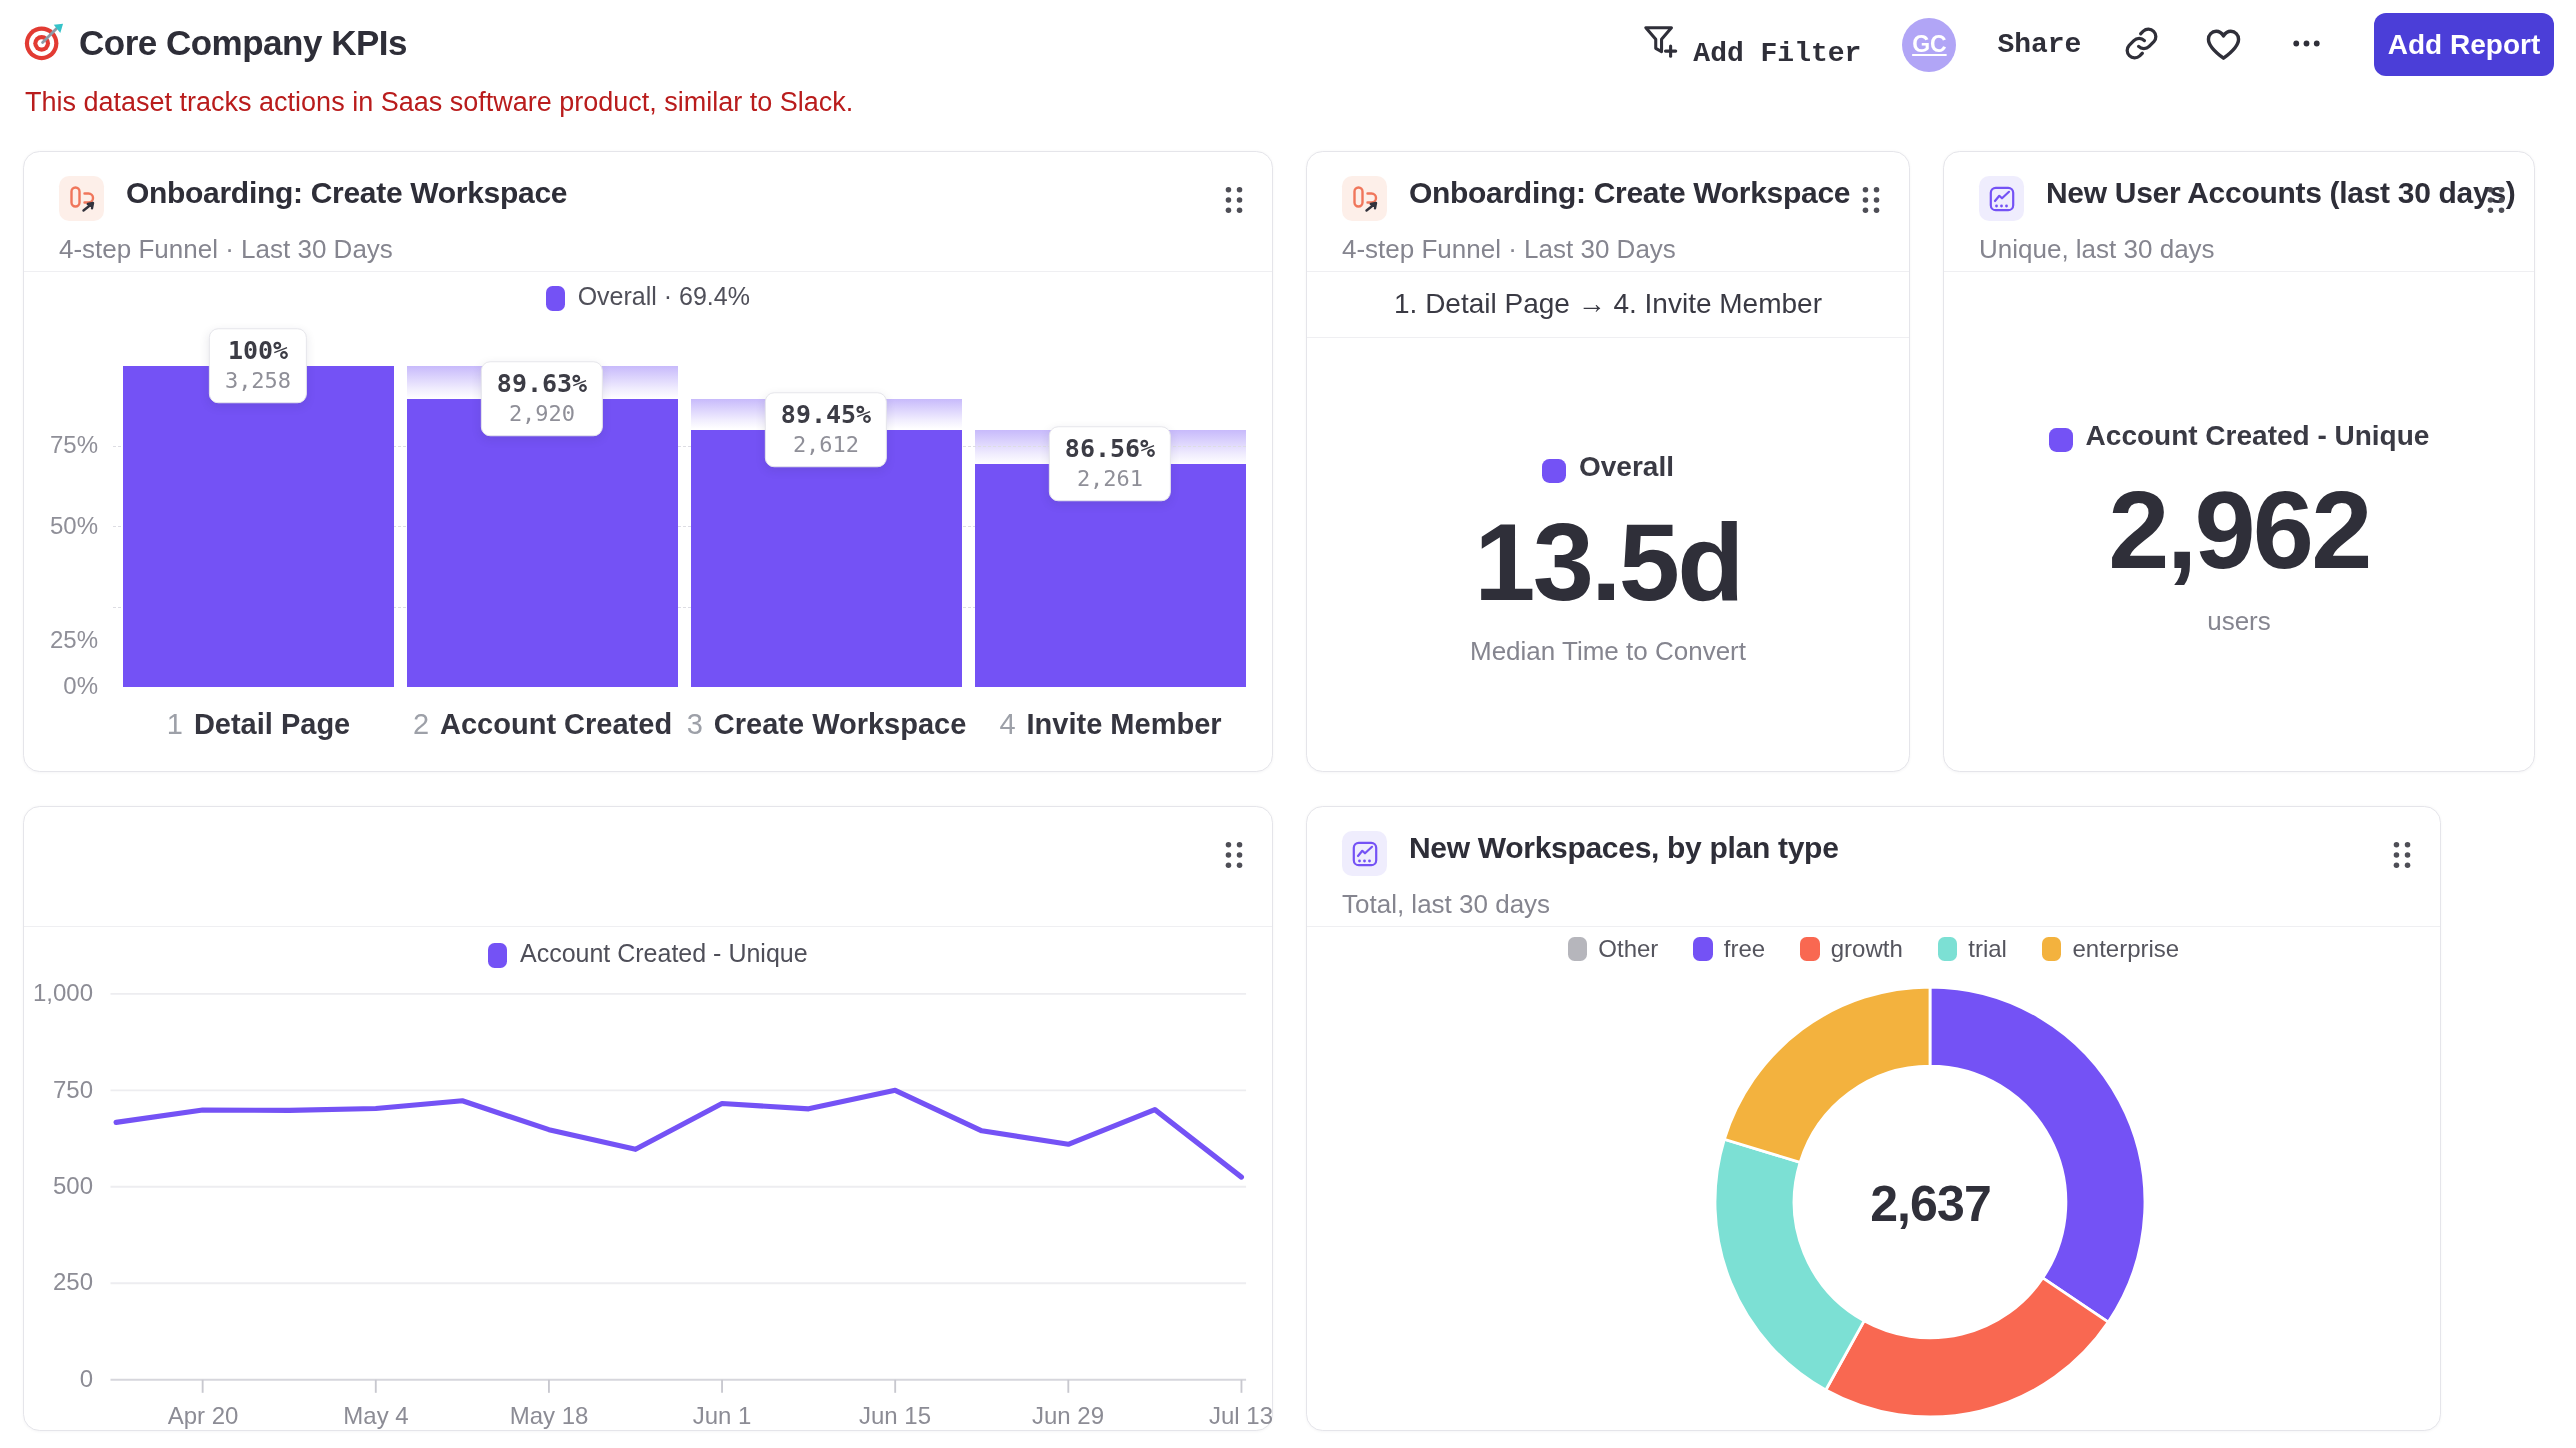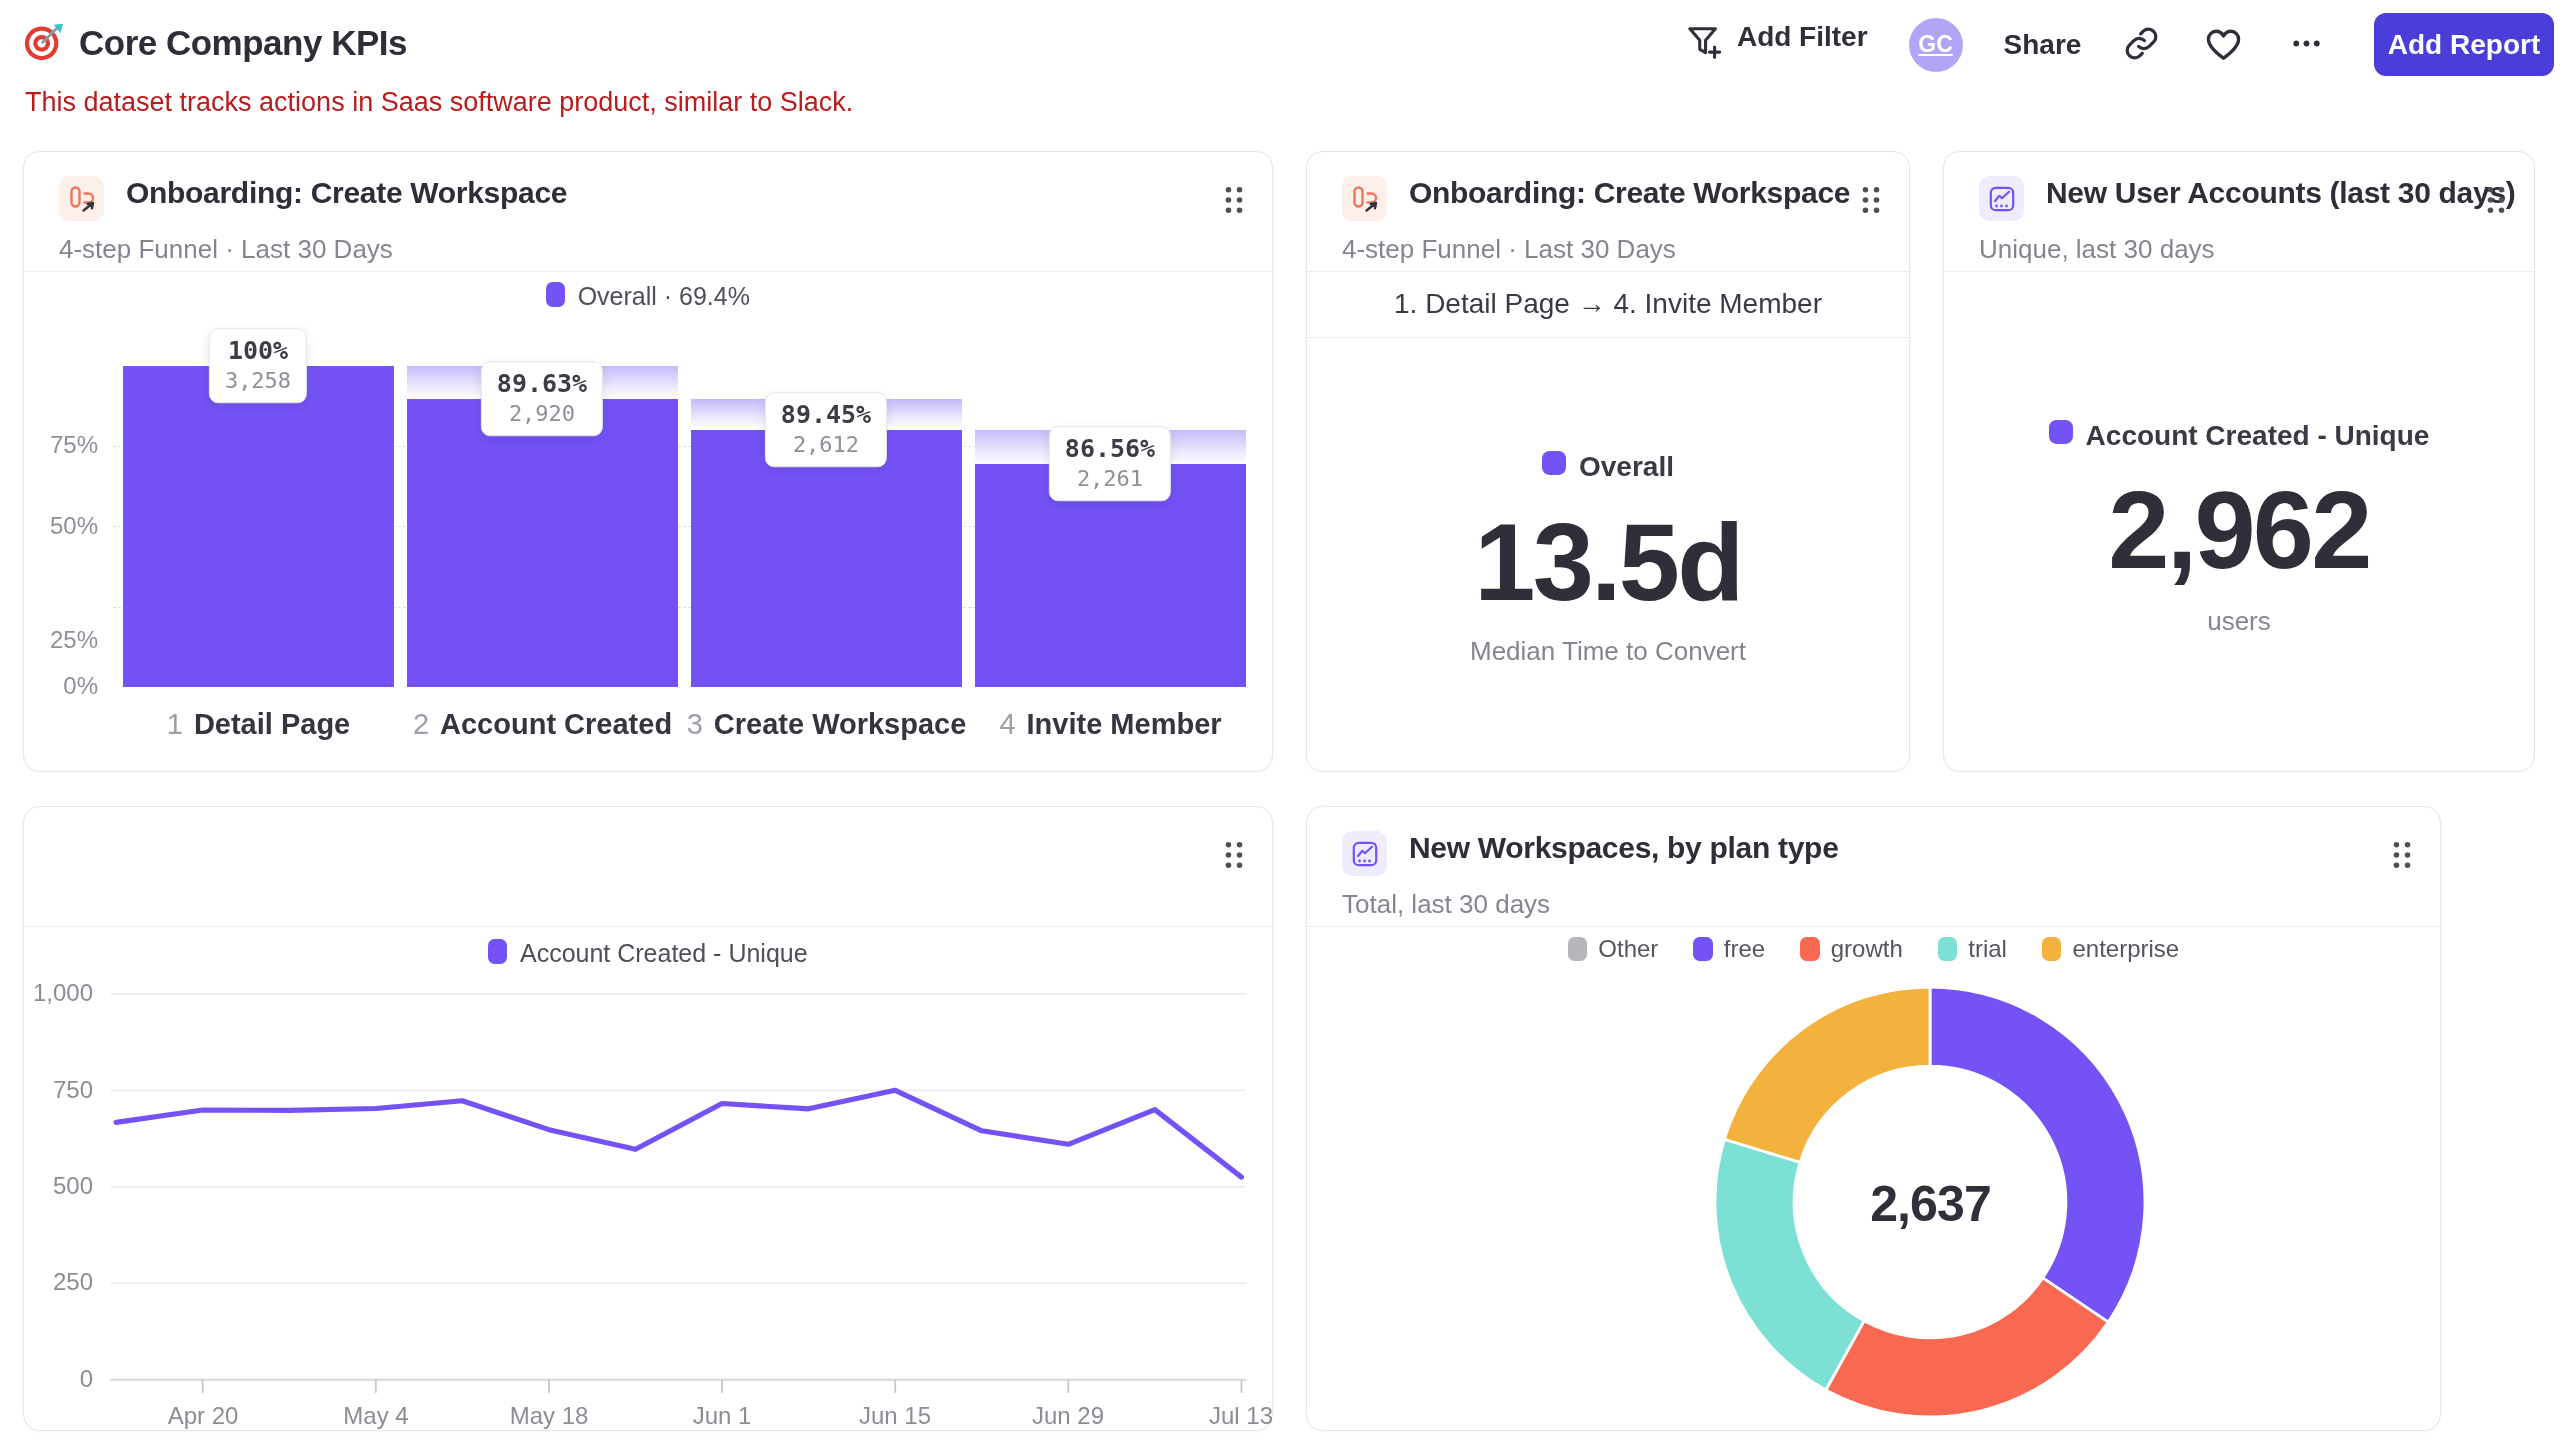--- a/index.html
+++ b/index.html
@@ -6,22 +6,22 @@
   html,body { width:2576px; height:1449px; background:#ffffff; overflow:hidden;
               font-family:"Liberation Sans","DejaVu Sans",sans-serif; }
   .page { position:relative; width:2576px; height:1449px; }
 
   
   .hdr-title-row { position:absolute; left:23px; top:20.5px; display:flex; align-items:center; gap:15px; }
   .hdr-title-row h1 { font-size:35px; font-weight:700; color:#2e2e38; letter-spacing:-0.5px; }
   .page-subtitle { position:absolute; left:25px; top:87px; font-size:27px; color:#b91c1c; }
 
   .toolbar { position:absolute; right:22px; top:11px; height:67px; display:flex; align-items:center; gap:41px; }
-  .tb-btn { display:flex; align-items:flex-start; gap:13px; background:none; border:none; cursor:pointer;
-            font-family:Liberation Sans, sans-serif; font-size:28px; font-weight:600; color:#2f2f39; }
+  .tb-btn { display:flex; align-items:flex-end; gap:13px; background:none; border:none; cursor:pointer;
+            font-family:Liberation Mono, monospace; font-size:28px; font-weight:600; color:#2f2f39; }
   .avatar { width:54px; height:54px; border-radius:50%; background:#b1a5f6; color:#ffffff;
             display:flex; align-items:center; justify-content:center; font-size:23px; font-weight:700; cursor:pointer;text-decoration:underline; }
   .tb-icon { background:none; border:none; cursor:pointer; display:flex; align-items:center; }
   .add-report { margin-left:5.6px; background:#4b3ed8; color:#fff; border:none; border-radius:12px;
                 width:180px; height:63px; font-family:inherit; font-size:28px; font-weight:600; cursor:pointer; }
 
   
   .card { position:absolute; background:#fff; border:1.9px solid #e5e5ea; border-radius:16.7px;
           box-shadow:0 0.9px 2.8px rgba(25,25,50,0.04); }
   #card-funnel  { left:23px;   top:151px; width:1250px; height:621px; }
@@ -34,21 +34,21 @@
   .head-row { display:flex; align-items:flex-start; gap:22px; }
   .icon-tile { width:45px; height:45px; border-radius:10.2px; flex:0 0 45px;
                display:flex; align-items:center; justify-content:center; }
   .tile-orange { background:#fdefe9; }
   .tile-purple { background:#efedfd; }
   .card-title { font-size:30px; font-weight:700; color:#2e2e38; letter-spacing:-0.3px; white-space:nowrap; }
   .card-subtitle { margin-top:13px; font-size:26px; color:#85858f; }
   .drag-handle { position:absolute; right:26px; top:32px; cursor:grab; background:none; border:none; }
   .card-divider { position:absolute; left:0; right:0; top:119px; border-top:1.9px solid #efeff2; }
 
-  .legend-row { position:absolute; left:0; right:0; display:flex; align-items:flex-start; justify-content:center; gap:13px; }
+  .legend-row { position:absolute; left:0; right:0; display:flex; align-items:flex-end; justify-content:center; gap:13px; }
   .swatch { width:18.6px; height:25px; border-radius:6.5px; background:#7452f5; }
   .legend-text { font-size:25px; color:#4f4f59; }
   .legend-strong { font-size:28px; font-weight:700; color:#3a3a44; }
   .sq-swatch { width:24px; height:24px; border-radius:7.4px; background:#7452f5; }
 
   
   #funnel-legend { top:130px; }
   #funnel-plot { position:absolute; left:0; top:214px; width:1250px; height:321px; }
   .f-grid { position:absolute; left:89px; right:28px; border-top:1.9px dashed #dddde3; z-index:2; }
   .f-cap  { position:absolute; z-index:1; }

